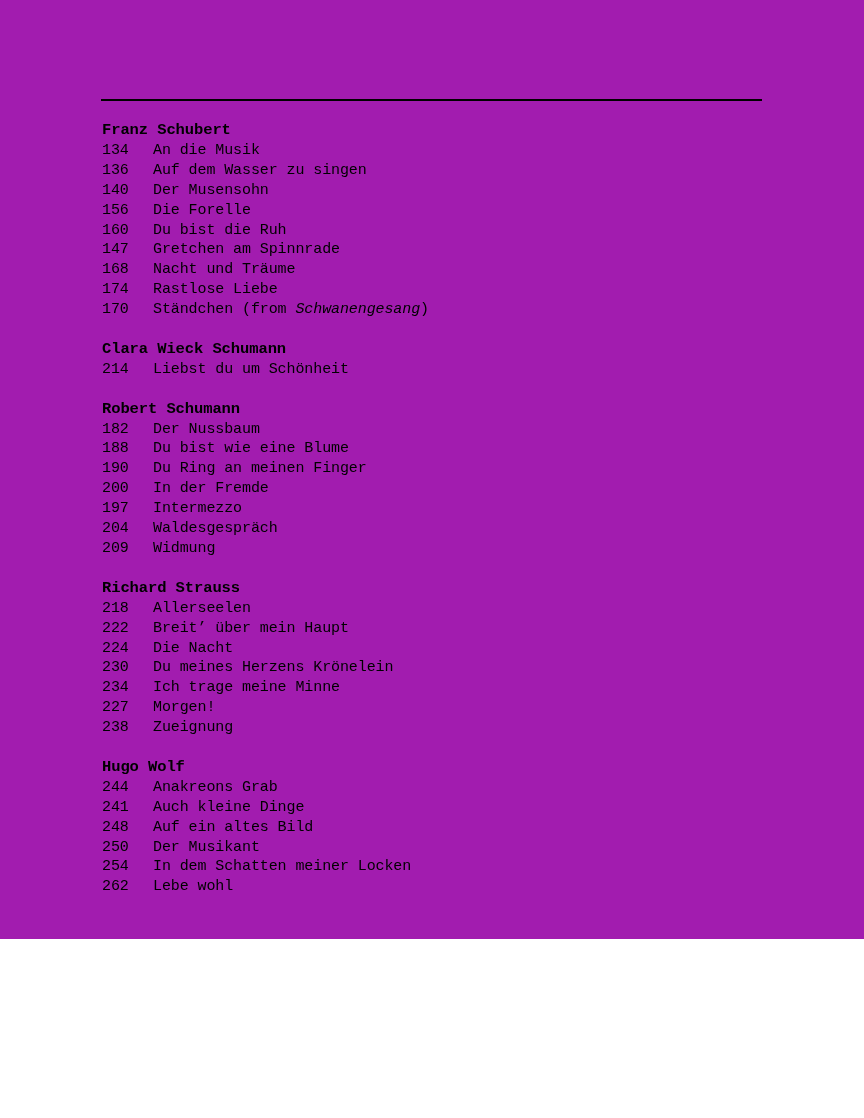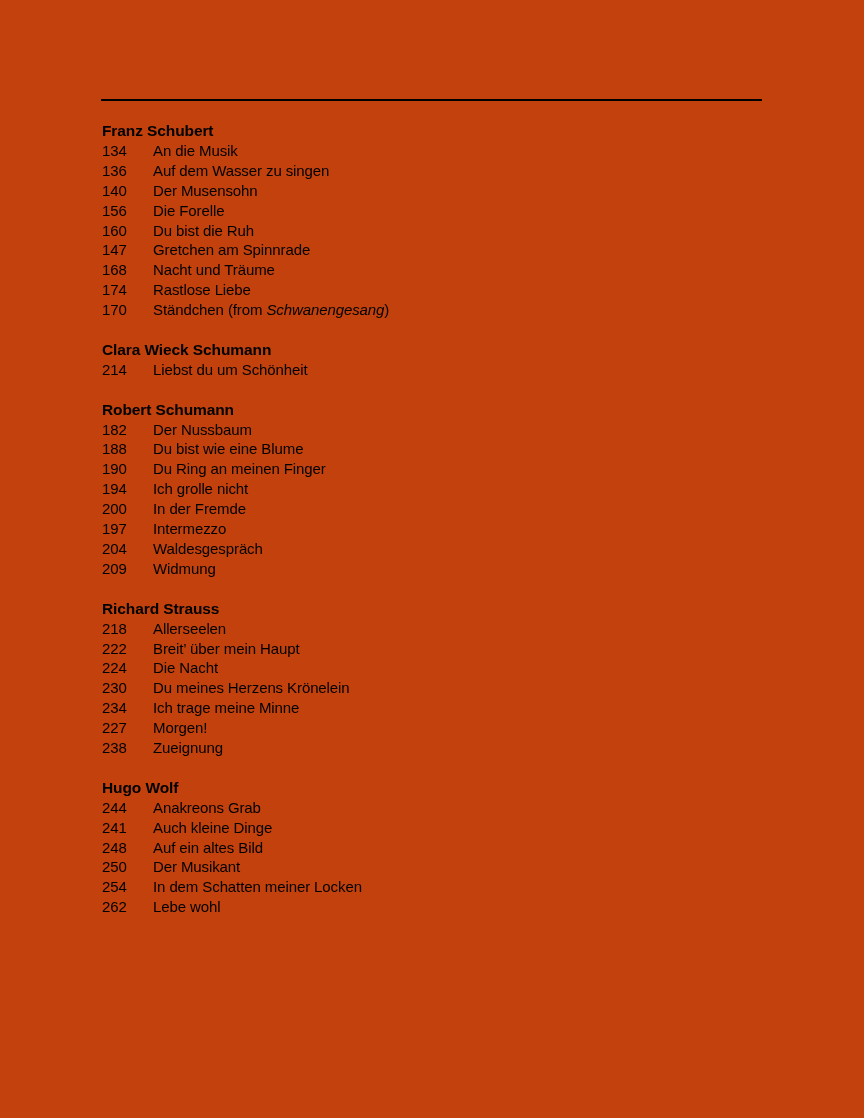--- a/index.html
+++ b/index.html
@@ -3,24 +3,24 @@
 <meta charset="utf-8">
 <style>
   html, body {
     margin: 0;
     padding: 0;
     background: #ffffff;
   }
   .page {
     position: relative;
     width: 864px;
-    height: 1118px;
-    background: #c2410c;
+    height: 939px;
+    background: #a21caf;
     color: #000000;
-    font-family: Liberation Sans, sans-serif;
+    font-family: Liberation Mono, monospace;
     overflow: hidden;
   }
   .top-rule {
     position: absolute;
     left: 101px;
     top: 99px;
     width: 661px;
     height: 2px;
     background: #000000;
     border: none;
@@ -124,24 +124,20 @@
         </div>
         <div class="row">
           <span class="num">188</span>
           <span class="title">Du bist wie eine Blume</span>
         </div>
         <div class="row">
           <span class="num">190</span>
           <span class="title">Du Ring an meinen Finger</span>
         </div>
         <div class="row">
-          <span class="num">194</span>
-          <span class="title">Ich grolle nicht</span>
-        </div>
-        <div class="row">
           <span class="num">200</span>
           <span class="title">In der Fremde</span>
         </div>
         <div class="row">
           <span class="num">197</span>
           <span class="title">Intermezzo</span>
         </div>
         <div class="row">
           <span class="num">204</span>
           <span class="title">Waldesgespräch</span>

